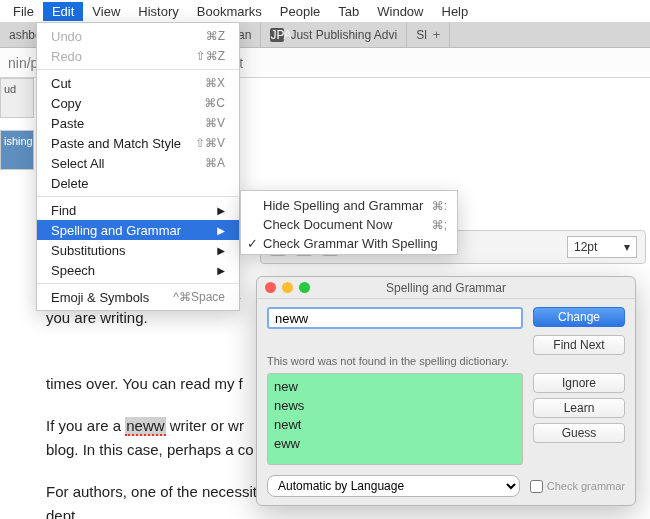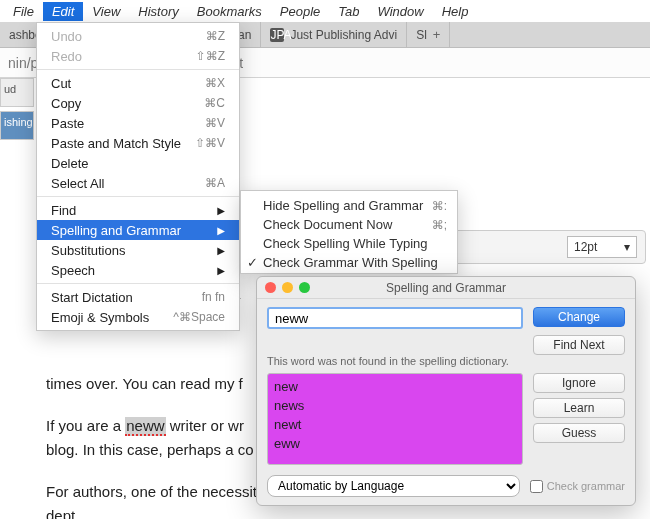--- a/index.html
+++ b/index.html
@@ -1,37 +1,37 @@
 <!DOCTYPE html>
 <html><head>
 <meta charset="utf-8">
 <style>
   * { box-sizing: border-box; margin: 0; padding: 0; font-family: -apple-system, "Helvetica Neue", Arial, sans-serif; }
   body { width: 650px; height: 519px; background: #fff; overflow: hidden; font-size: 13px; color: #333; position: relative; }
 
   
-  .menubar { height: 22px; background: #fff; display: flex; align-items: center; padding: 0 4px; font-size: 13px; font-style: italic; }
+  .menubar { height: 22px; background: #fff; display: flex; align-items: center; padding: 0 4px; font-size: 13px; }
   .menubar .mi { padding: 2px 9px; }
   .menubar .mi.active { background: #1a6fe0; color: #fff; }
 
   
   .tabs { height: 26px; background: #d6d6d6; display: flex; align-items: stretch; border-bottom: 1px solid #bdbdbd; }
   .tab { display: flex; align-items: center; gap: 6px; padding: 0 9px; border-right: 1px solid #bdbdbd; font-size: 12px; color: #4a4a4a; max-width: 170px; overflow: hidden; white-space: nowrap; }
   .tab.active { background: #f2f2f2; }
   .tab .fav { width: 14px; height: 14px; background: #555; border-radius: 2px; display: inline-block; font-size: 12px; color:#fff; text-align:center; line-height:14px; }
   .tab .close { font-size: 13px; color:#666; }
   .tab .add { font-size:13px; color:#666; }
 
   
   .urlrow { height: 30px; display:flex; align-items:center; padding: 0 8px; border-bottom:1px solid #d4d4d4; background:#fcfcfc; }
   .urlrow .url { font-size:14px; color:#7a7a7a; white-space:nowrap; overflow:hidden; }
 
   
   .sidecol { position:absolute; left:0; top:78px; width:34px; }
-  .sidecol .sidetab { height:29px; font-size:11px; color:#555; padding:4px 3px; border:1px solid #ccc; background:#eee; margin-bottom:4px; overflow:hidden; }
+  .sidecol .sidetab { height:40px; font-size:11px; color:#555; padding:4px 3px; border:1px solid #ccc; background:#eee; margin-bottom:12px; overflow:hidden; }
   .sidecol .sidetab.blue { background:#5f8fbf; color:#fff; }
 
   .content { position:absolute; left:46px; top:100px; right:4px; padding-top: 140px; font-family: Georgia, serif; font-size:15px; color:#222; line-height:1.6; }
   .content p { margin-bottom: 18px; }
   .misspell { background:#d0d0d0; border-bottom:2px dotted #e03030; padding:0 1px; }
   .toolbar { position:absolute; left:260px; top:230px; right:4px; height:34px; display:flex; align-items:center; gap:8px; background:#f4f4f4; border:1px solid #ccc; border-radius:4px; padding:0 8px; }
   .toolbar .tb-ic { width:18px; height:18px; border:1px solid #bbb; border-radius:3px; background:#fcfcfc; }
   .toolbar .fontsize { width:70px; height:22px; border:1px solid #bbb; background:#fff; font-size:12px; padding:0 6px; display:flex; align-items:center; justify-content:space-between; margin-left:auto; }
 
   
@@ -52,21 +52,21 @@
   
   .panel { position:absolute; left:256px; top:276px; width:380px; height:230px; background:#ececec; border:1px solid #b8b8b8; border-radius:6px; box-shadow:0 8px 30px rgba(0,0,0,.25); z-index:22; }
   .panel .titlebar { height:22px; display:flex; align-items:center; position:relative; border-bottom:1px solid #d6d6d6; }
   .panel .traffic { display:flex; gap:6px; padding-left:8px; }
   .panel .traffic span { width:11px; height:11px; border-radius:50%; display:inline-block; }
   .panel .tl-r { background:#ff5f57; } .panel .tl-y { background:#febc2e; } .panel .tl-g { background:#28c840; }
   .panel .ptitle { position:absolute; left:0; right:0; text-align:center; font-size:12px; color:#555; }
   .panel .body { padding:8px 10px; display:grid; grid-template-columns: 1fr 92px; gap:6px 10px; }
   .panel input.word { height:22px; border:2px solid #7aaef0; border-radius:3px; padding:0 6px; font-size:13px; background:#fff; }
   .panel .msg { font-size:11px; color:#666; grid-column:1;margin-top:20px; }
-  .panel .sugg { grid-column:1; height:92px; background:#d946ef; border:1px solid #c0c0c0; border-radius:3px; padding:4px 6px; font-size:13px; line-height:1.45; color:#222; overflow:auto; }
+  .panel .sugg { grid-column:1; height:92px; background:#86efac; border:1px solid #c0c0c0; border-radius:3px; padding:4px 6px; font-size:13px; line-height:1.45; color:#222; overflow:auto; }
   .panel button.act { height:20px; border:1px solid #bfbfbf; border-radius:4px; background:linear-gradient(#fdfdfd,#efefef); font-size:12px; color:#333; }
   .panel button.primary { background:linear-gradient(#5ea2f4,#2c74e0); color:#fff; border-color:#2c74e0; }
   .panel .footer { grid-column:1 / -1; display:flex; align-items:center; gap:10px; margin-top:4px; }
   .panel select.lang { flex:1; height:22px; border:1px solid #b6b6b6; border-radius:8px; background:#fff; font-size:12px; padding:0 6px; }
   .panel .chkrow { display:flex; align-items:flex-start; gap:4px; font-size:11px; color:#9a9a9a; }
   .panel .chkrow input { accent-color:#999; }
 
 </style>
 </head>
 <body>
@@ -152,66 +152,59 @@
     </div>
     <div class="row">
       <span>Paste</span>
       <span class="sc">⌘V</span>
     </div>
     <div class="row">
       <span>Paste and Match Style</span>
       <span class="sc">⇧⌘V</span>
     </div>
     <div class="row">
+      <span>Select All</span>
+      <span class="sc">⌘A</span>
+    </div>
+    <div class="row">
       <span>Delete</span>
       <span class="sc"></span>
     </div>
-    <div class="row">
-      <span>Select All</span>
-      <span class="sc">⌘A</span>
-    </div>
     <div class="sep"></div>
     <div class="row">
       <span>Find</span>
       <span class="arr">▶</span>
     </div>
     <div class="row hi">
       <span>Spelling and Grammar</span>
       <span class="arr">▶</span>
     </div>
     <div class="row">
       <span>Substitutions</span>
       <span class="arr">▶</span>
     </div>
     <div class="row">
       <span>Speech</span>
       <span class="arr">▶</span>
     </div>
     <div class="sep"></div>
     <div class="row">
-      <span>Start Dictation</span>
-      <span class="sc">fn fn</span>
-    </div>
-    <div class="row">
       <span>Emoji &amp; Symbols</span>
       <span class="sc">^⌘Space</span>
     </div>
   </div>
 
 <div class="submenu" id="submenu">
     <div class="row">
       <span>Hide Spelling and Grammar</span>
       <span class="sc">⌘:</span>
     </div>
     <div class="row">
       <span>Check Document Now</span>
       <span class="sc">⌘;</span>
-    </div>
-    <div class="row">
-      <span>Check Spelling While Typing</span>
     </div>
     <div class="row">
       <span class="chk">✓</span>
       <span>Check Grammar With Spelling</span>
     </div>
   </div>
 
 <div class="panel">
   <div class="titlebar">
     <div class="traffic">

